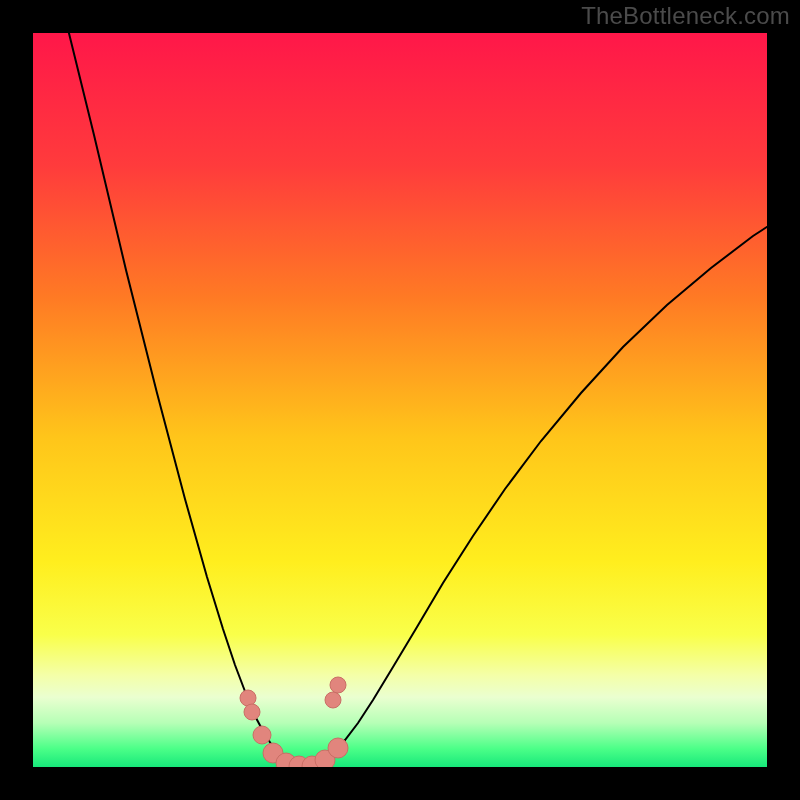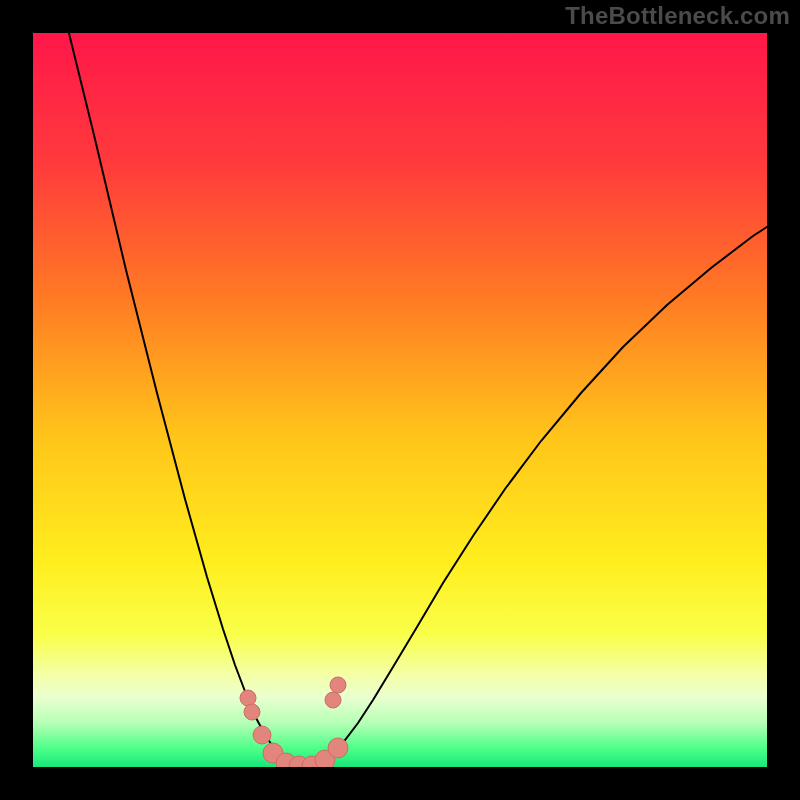--- a/index.html
+++ b/index.html
@@ -25,21 +25,21 @@
     width: 734px;
     height: 734px;
     overflow: hidden;
   }
   .watermark {
     position: absolute;
     top: 2px;
     right: 10px;
     font-family: Arial, Helvetica, sans-serif;
     font-size: 24px;
-    font-weight: 700;
+    font-weight: 400;
     color: #4b4b4b;
     letter-spacing: 0.2px;
   }
   svg {
     display: block;
     position: absolute;
     left: 0;
     top: 0;
   }
 </style>

